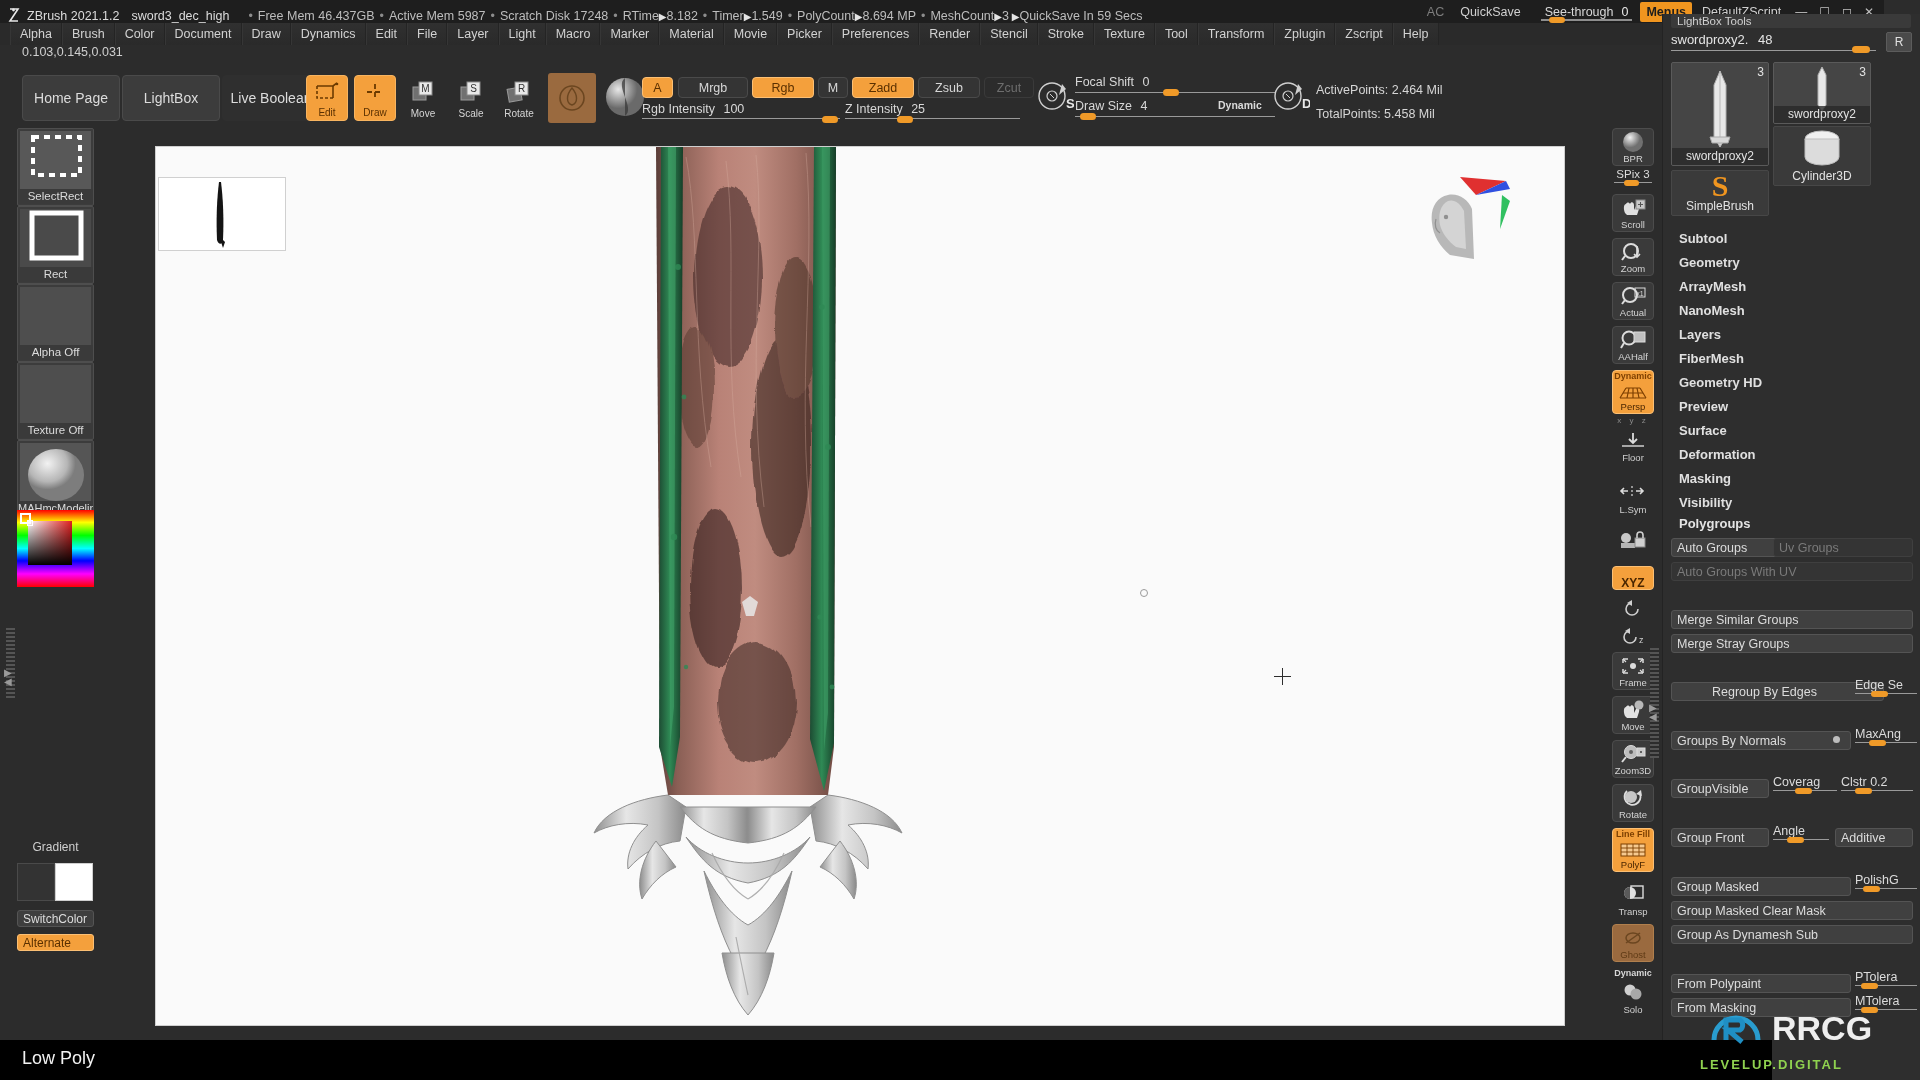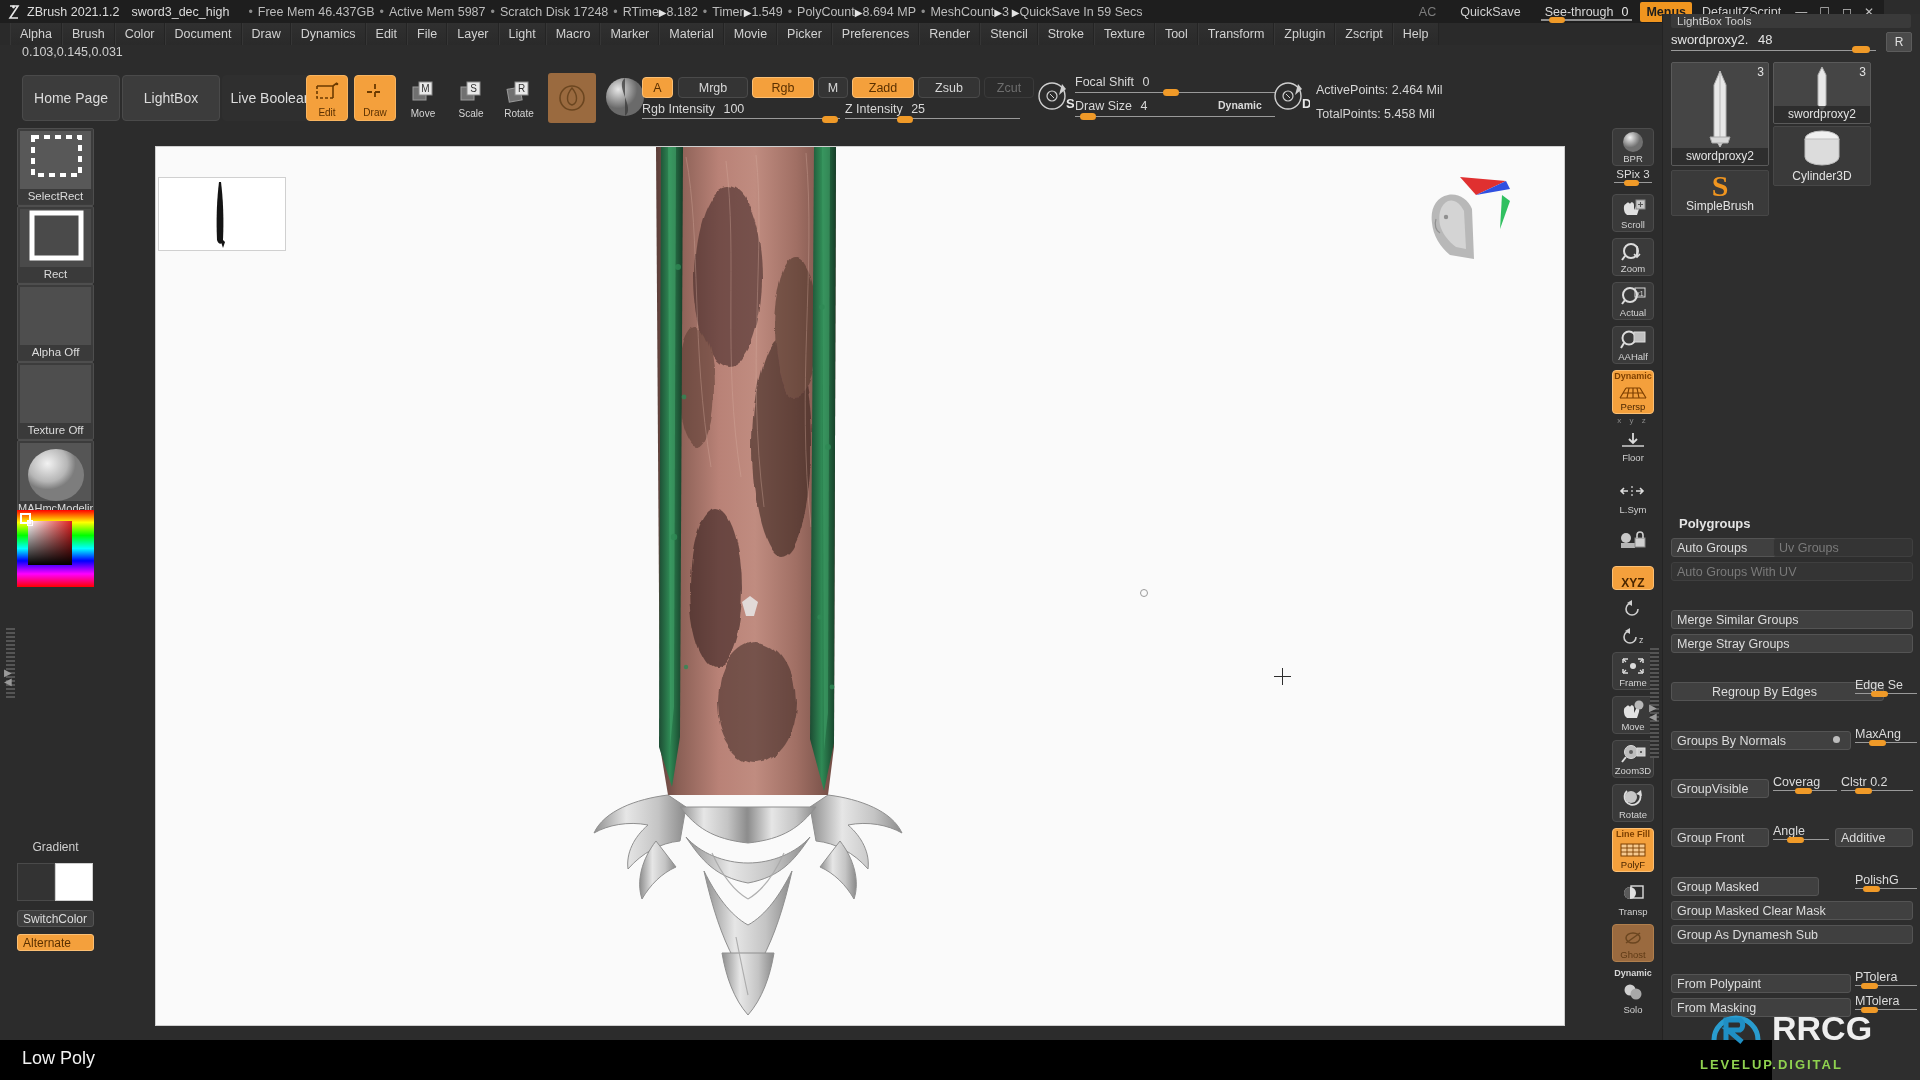--- a/index.html
+++ b/index.html
@@ -8,31 +8,31 @@
     background:#2b2b2b;
     font-family:"Liberation Sans", sans-serif;
     color:#d8d8d8;
     -webkit-font-smoothing:antialiased;
   }
   #app{position:relative;width:1920px;height:1080px;background:#2c2c2c;}
 
   
   .titlebar{
     position:absolute;left:0;top:0;width:1884px;height:23px;
-    background:#1e1e1e;display:flex;align-items:center;font-size:12.5px;color:#c8c8c8;
+    background:#1e1e1e;display:flex;align-items:flex-end;font-size:12.5px;color:#c8c8c8;
   }
   .tb-logo{width:16px;height:16px;margin:0 5px 0 6px;position:relative;flex:0 0 auto;}
   .tb-logo svg{display:block;}
   .tb-app{color:#dcdcdc;margin-right:12px;}
   .tb-doc{color:#dcdcdc;margin-right:14px;}
   .tb-stats{color:#bdbdbd;white-space:nowrap;}
   .tb-stats .bullet{color:#8c8c8c;padding:0 5px;}
   .tb-tri{color:#e4e4e4;font-size:10px;}
   .tb-right{margin-left:auto;display:flex;align-items:center;height:23px;}
-  .tb-ac{color:#7d7d7d;font-size:12.5px;margin-right:24px;}
+  .tb-ac{color:#7d7d7d;font-size:12.5px;margin-right:16px;}
   .tb-qs{color:#d0d0d0;font-size:12.5px;margin-right:18px;}
   .tb-see{position:relative;display:flex;align-items:center;height:23px;padding:0 6px;}
   .tb-see .lbl{font-size:12.5px;color:#d8d8d8;}
   .tb-see .val{font-size:12.5px;color:#e8e8e8;margin-left:8px;}
   .tb-see .track{position:absolute;left:2px;right:2px;bottom:2px;height:2px;background:#8e8e8e;}
   .tb-see .knob{position:absolute;left:10px;bottom:0px;width:16px;height:6px;border-radius:3px;background:#f09a28;}
   .tb-menus{background:#f0951f;color:#1d1d1d;font-size:12.5px;font-weight:bold;padding:3px 6px;margin:0 10px 0 6px;border-radius:2px;}
   .tb-defzs{color:#d0d0d0;font-size:12.5px;margin-right:14px;}
   .tb-winbtns{display:flex;gap:12px;align-items:center;margin-right:10px;}
   .tb-winbtns span{font-size:12px;color:#c0c0c0;}
@@ -820,20 +820,34 @@
       <span class="cap" style="background:transparent;">Cylinder3D</span>
     </div>
 
     <div class="tool-thumb" style="left:8px;top:156px;width:98px;height:46px;background:#3a3a3a;border-color:#474747;">
       <svg width="96" height="30" viewBox="0 0 96 30">
         <text x="48" y="25" font-size="30" font-weight="bold" text-anchor="middle" fill="#f0951f" font-family="Liberation Serif">S</text>
       </svg>
       <span class="cap" style="background:transparent;">SimpleBrush</span>
     </div>
 
+    <div class="rp-list" style="top:212px;" id="sections-host">
+        <div class="rp-row">Subtool</div>
+        <div class="rp-row">Geometry</div>
+        <div class="rp-row">ArrayMesh</div>
+        <div class="rp-row">NanoMesh</div>
+        <div class="rp-row">Layers</div>
+        <div class="rp-row">FiberMesh</div>
+        <div class="rp-row">Geometry HD</div>
+        <div class="rp-row">Preview</div>
+        <div class="rp-row">Surface</div>
+        <div class="rp-row">Deformation</div>
+        <div class="rp-row">Masking</div>
+        <div class="rp-row">Visibility</div>
+      </div>
 
     <div class="sect-title" style="top:502px;">Polygroups</div>
 
     <div class="pbtn" style="left:8px;top:524px;width:114px;">Auto Groups</div>
     <div class="pbtn dim" style="left:110px;top:524px;width:140px;">Uv Groups</div>
     <div class="pbtn dim" style="left:8px;top:548px;width:242px;">Auto Groups With UV</div>
 
     <div class="pbtn" style="left:8px;top:596px;width:242px;">Merge Similar Groups</div>
     <div class="pbtn" style="left:8px;top:620px;width:242px;">Merge Stray Groups</div>
 
@@ -865,21 +879,21 @@
     </div>
 
     <div class="pbtn" style="left:8px;top:814px;width:98px;">Group Front</div>
     <div class="pslider" style="left:110px;top:810px;width:56px;height:22px;">
       <span>Angle</span>
       <span class="track"></span>
       <span class="knob" style="left:14px;"></span>
     </div>
     <div class="pbtn" style="left:172px;top:814px;width:78px;">Additive</div>
 
-    <div class="pbtn" style="left:8px;top:863px;width:148px;">Group Masked</div>
+    <div class="pbtn" style="left:8px;top:863px;width:180px;">Group Masked</div>
     <div class="pslider" style="left:192px;top:859px;width:62px;height:22px;">
       <span>PolishG</span>
       <span class="track"></span>
       <span class="knob" style="left:8px;"></span>
     </div>
 
     <div class="pbtn" style="left:8px;top:887px;width:242px;">Group Masked Clear Mask</div>
     <div class="pbtn" style="left:8px;top:911px;width:242px;">Group As Dynamesh Sub</div>
 
     <div class="pbtn" style="left:8px;top:960px;width:180px;">From Polypaint</div>

